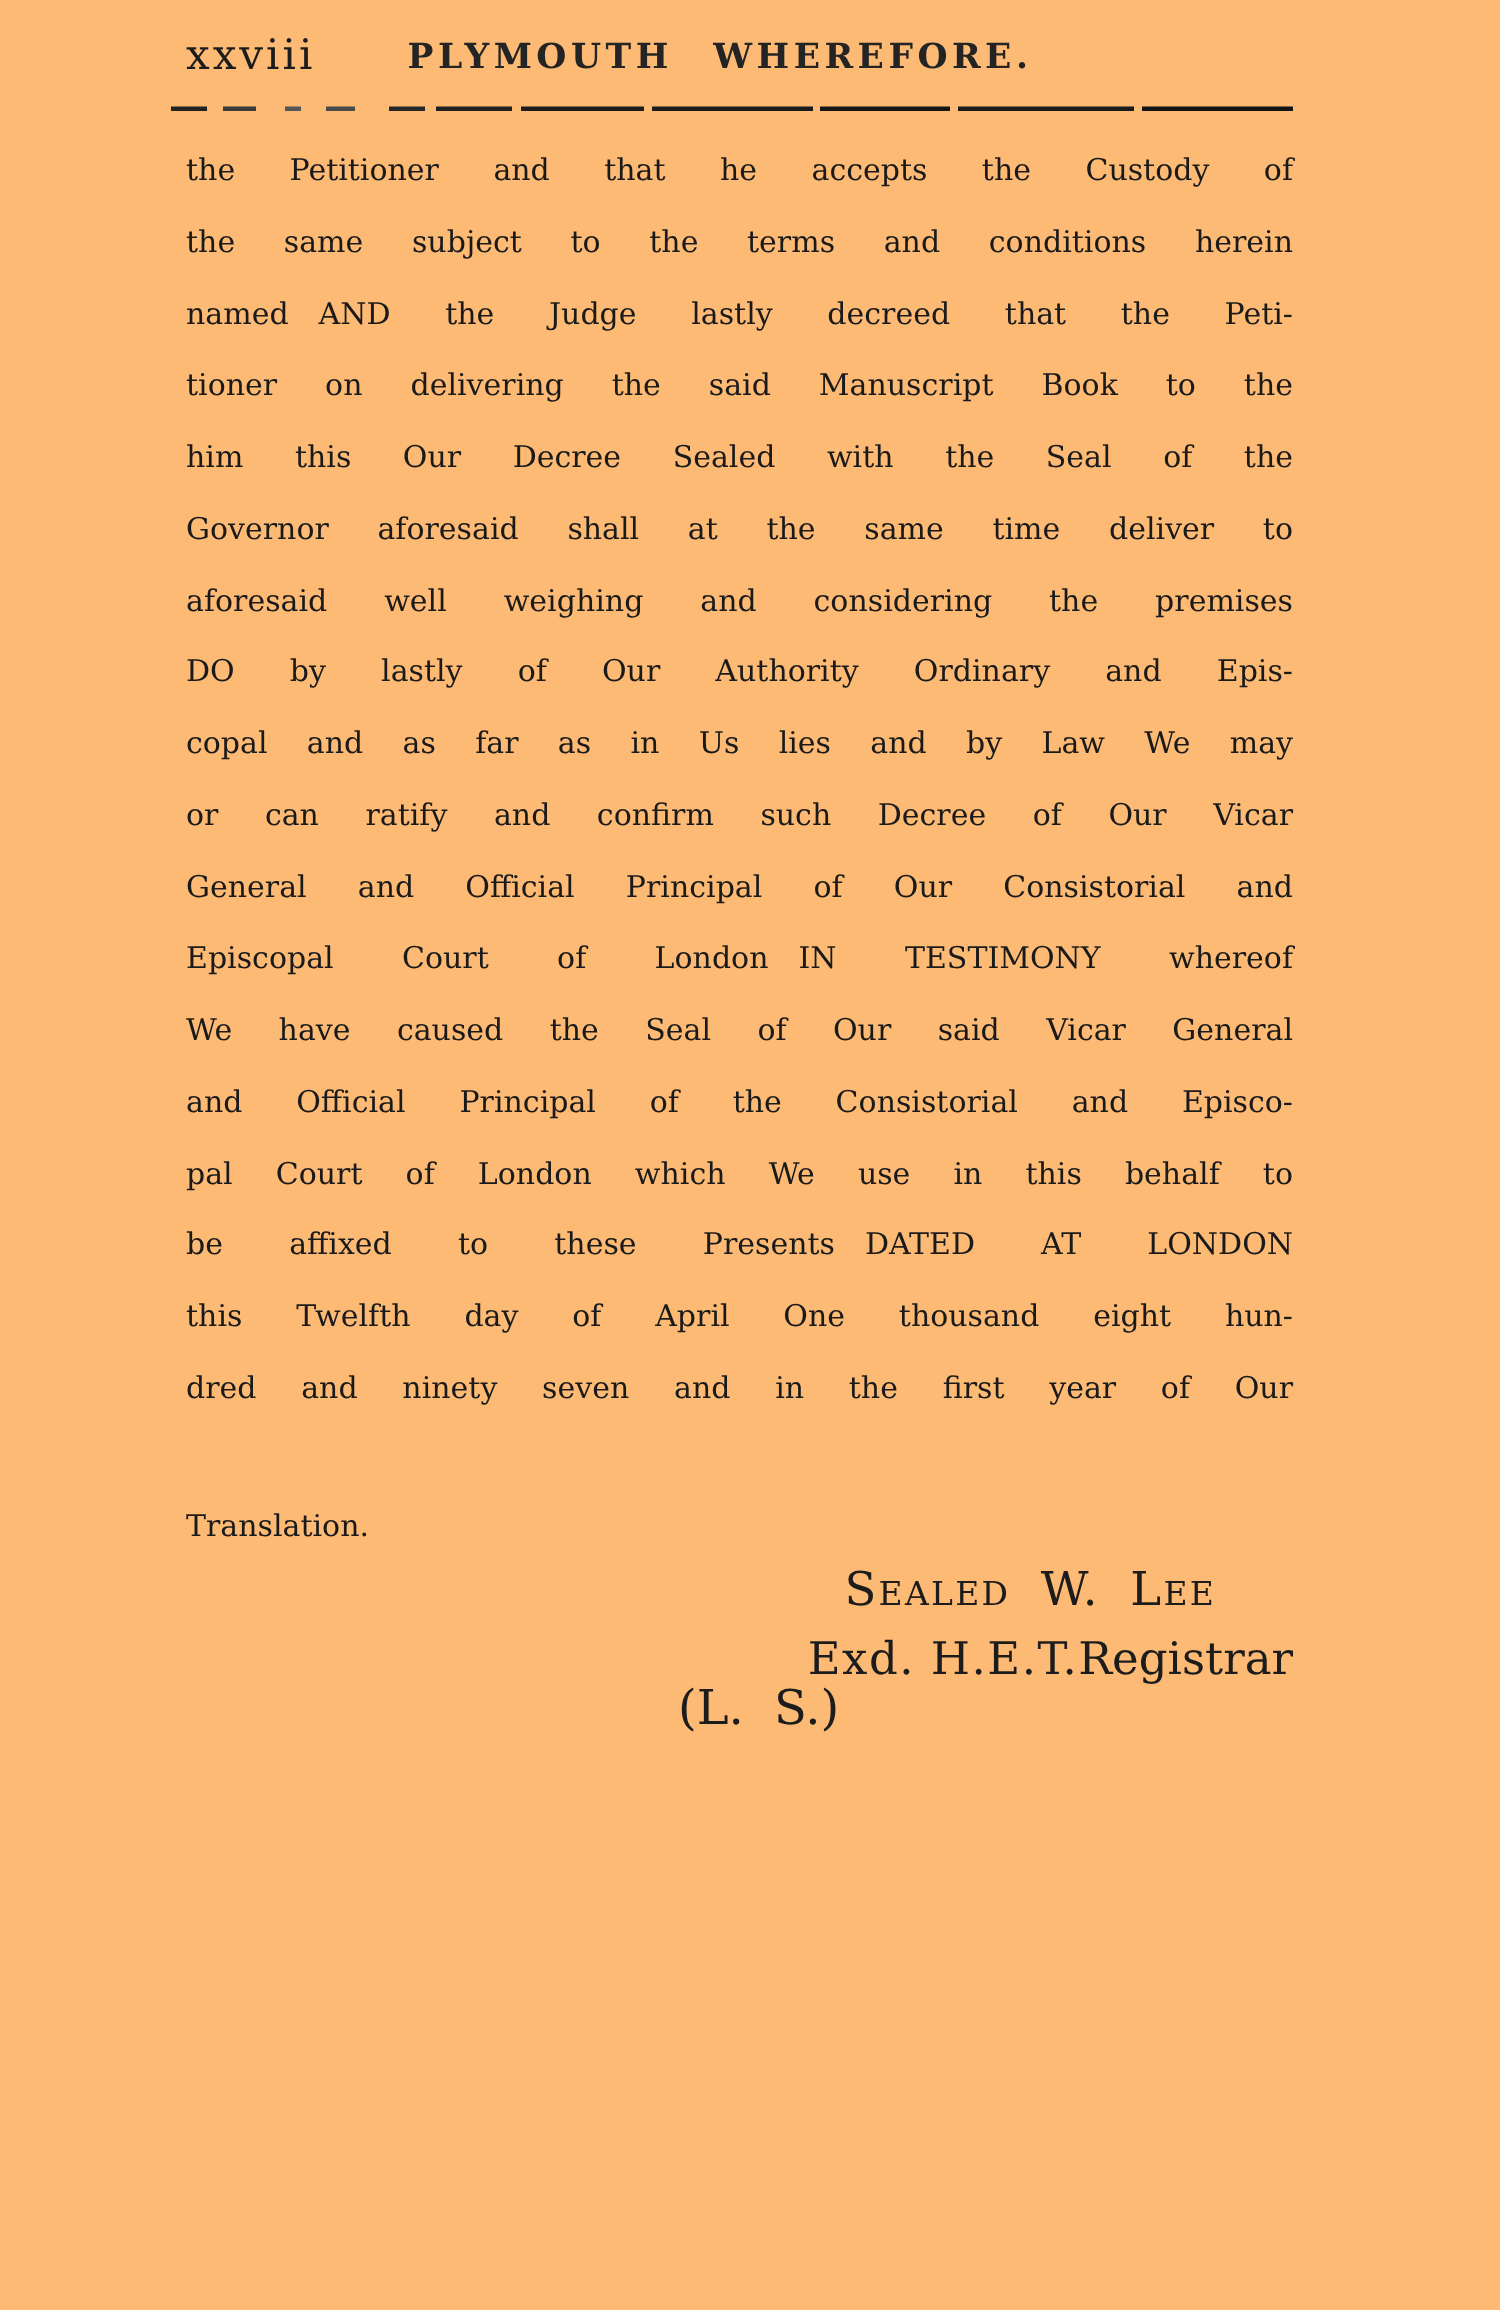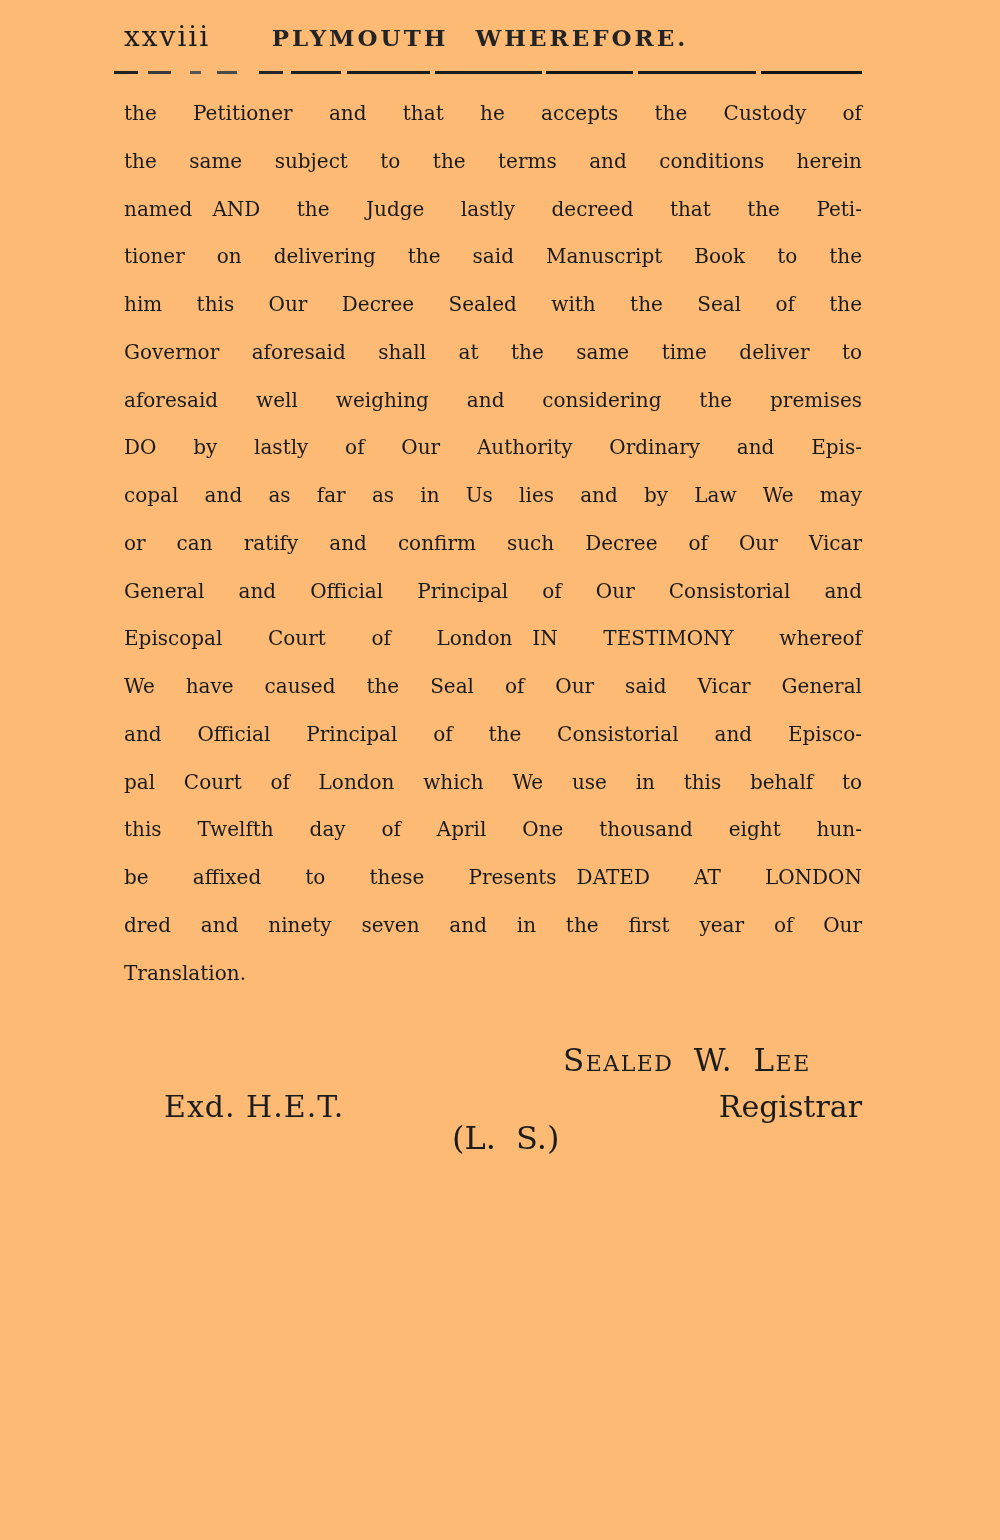--- a/index.html
+++ b/index.html
@@ -72,40 +72,41 @@
   .line {
     margin: 0;
     height: 47.75px;
     line-height: 47.75px;
     white-space: nowrap;
     text-align: justify;
     text-align-last: justify;
   }
   .line.last {
     text-align-last: left;
+    margin-top: 44px;
   }
 
   
   .sig-name {
     position: absolute;
     top: 1042px;
     left: 563px;
     font-variant: small-caps;
     font-size: 31px;
     letter-spacing: 1.5px;
     word-spacing: 9px;
     color: #1c1c1c;
   }
   .sig-row {
     position: absolute;
     top: 1089px;
     left: 124px;
     width: 738px;
     display: flex;
-    justify-content: space-between;
+    justify-content: flex-end;
     font-size: 30px;
     color: #1c1c1c;
   }
   .sig-row .exd {
     margin-left: 40px;
     letter-spacing: 1px;
   }
   .seal-mark {
     position: absolute;
     top: 1119px;
@@ -135,22 +136,22 @@
     <p class="line">Governor aforesaid shall at the same time deliver to</p>
     <p class="line">aforesaid well weighing and considering the premises</p>
     <p class="line">DO by lastly of Our Authority Ordinary and Epis-</p>
     <p class="line">copal and as far as in Us lies and by Law We may</p>
     <p class="line">or can ratify and confirm such Decree of Our Vicar</p>
     <p class="line">General and Official Principal of Our Consistorial and</p>
     <p class="line">Episcopal Court of London IN TESTIMONY whereof</p>
     <p class="line">We have caused the Seal of Our said Vicar General</p>
     <p class="line">and Official Principal of the Consistorial and Episco-</p>
     <p class="line">pal Court of London which We use in this behalf to</p>
+    <p class="line">be affixed to these Presents DATED AT LONDON</p>
     <p class="line">this Twelfth day of April One thousand eight hun-</p>
-    <p class="line">be affixed to these Presents DATED AT LONDON</p>
     <p class="line">dred and ninety seven and in the first year of Our</p>
     <p class="line last">Translation.</p>
   </main>
 
   <div class="sig-name">Sealed W. Lee</div>
 
   <div class="sig-row">
     <span class="exd">Exd. H.E.T.</span>
     <span class="registrar">Registrar</span>
   </div>

